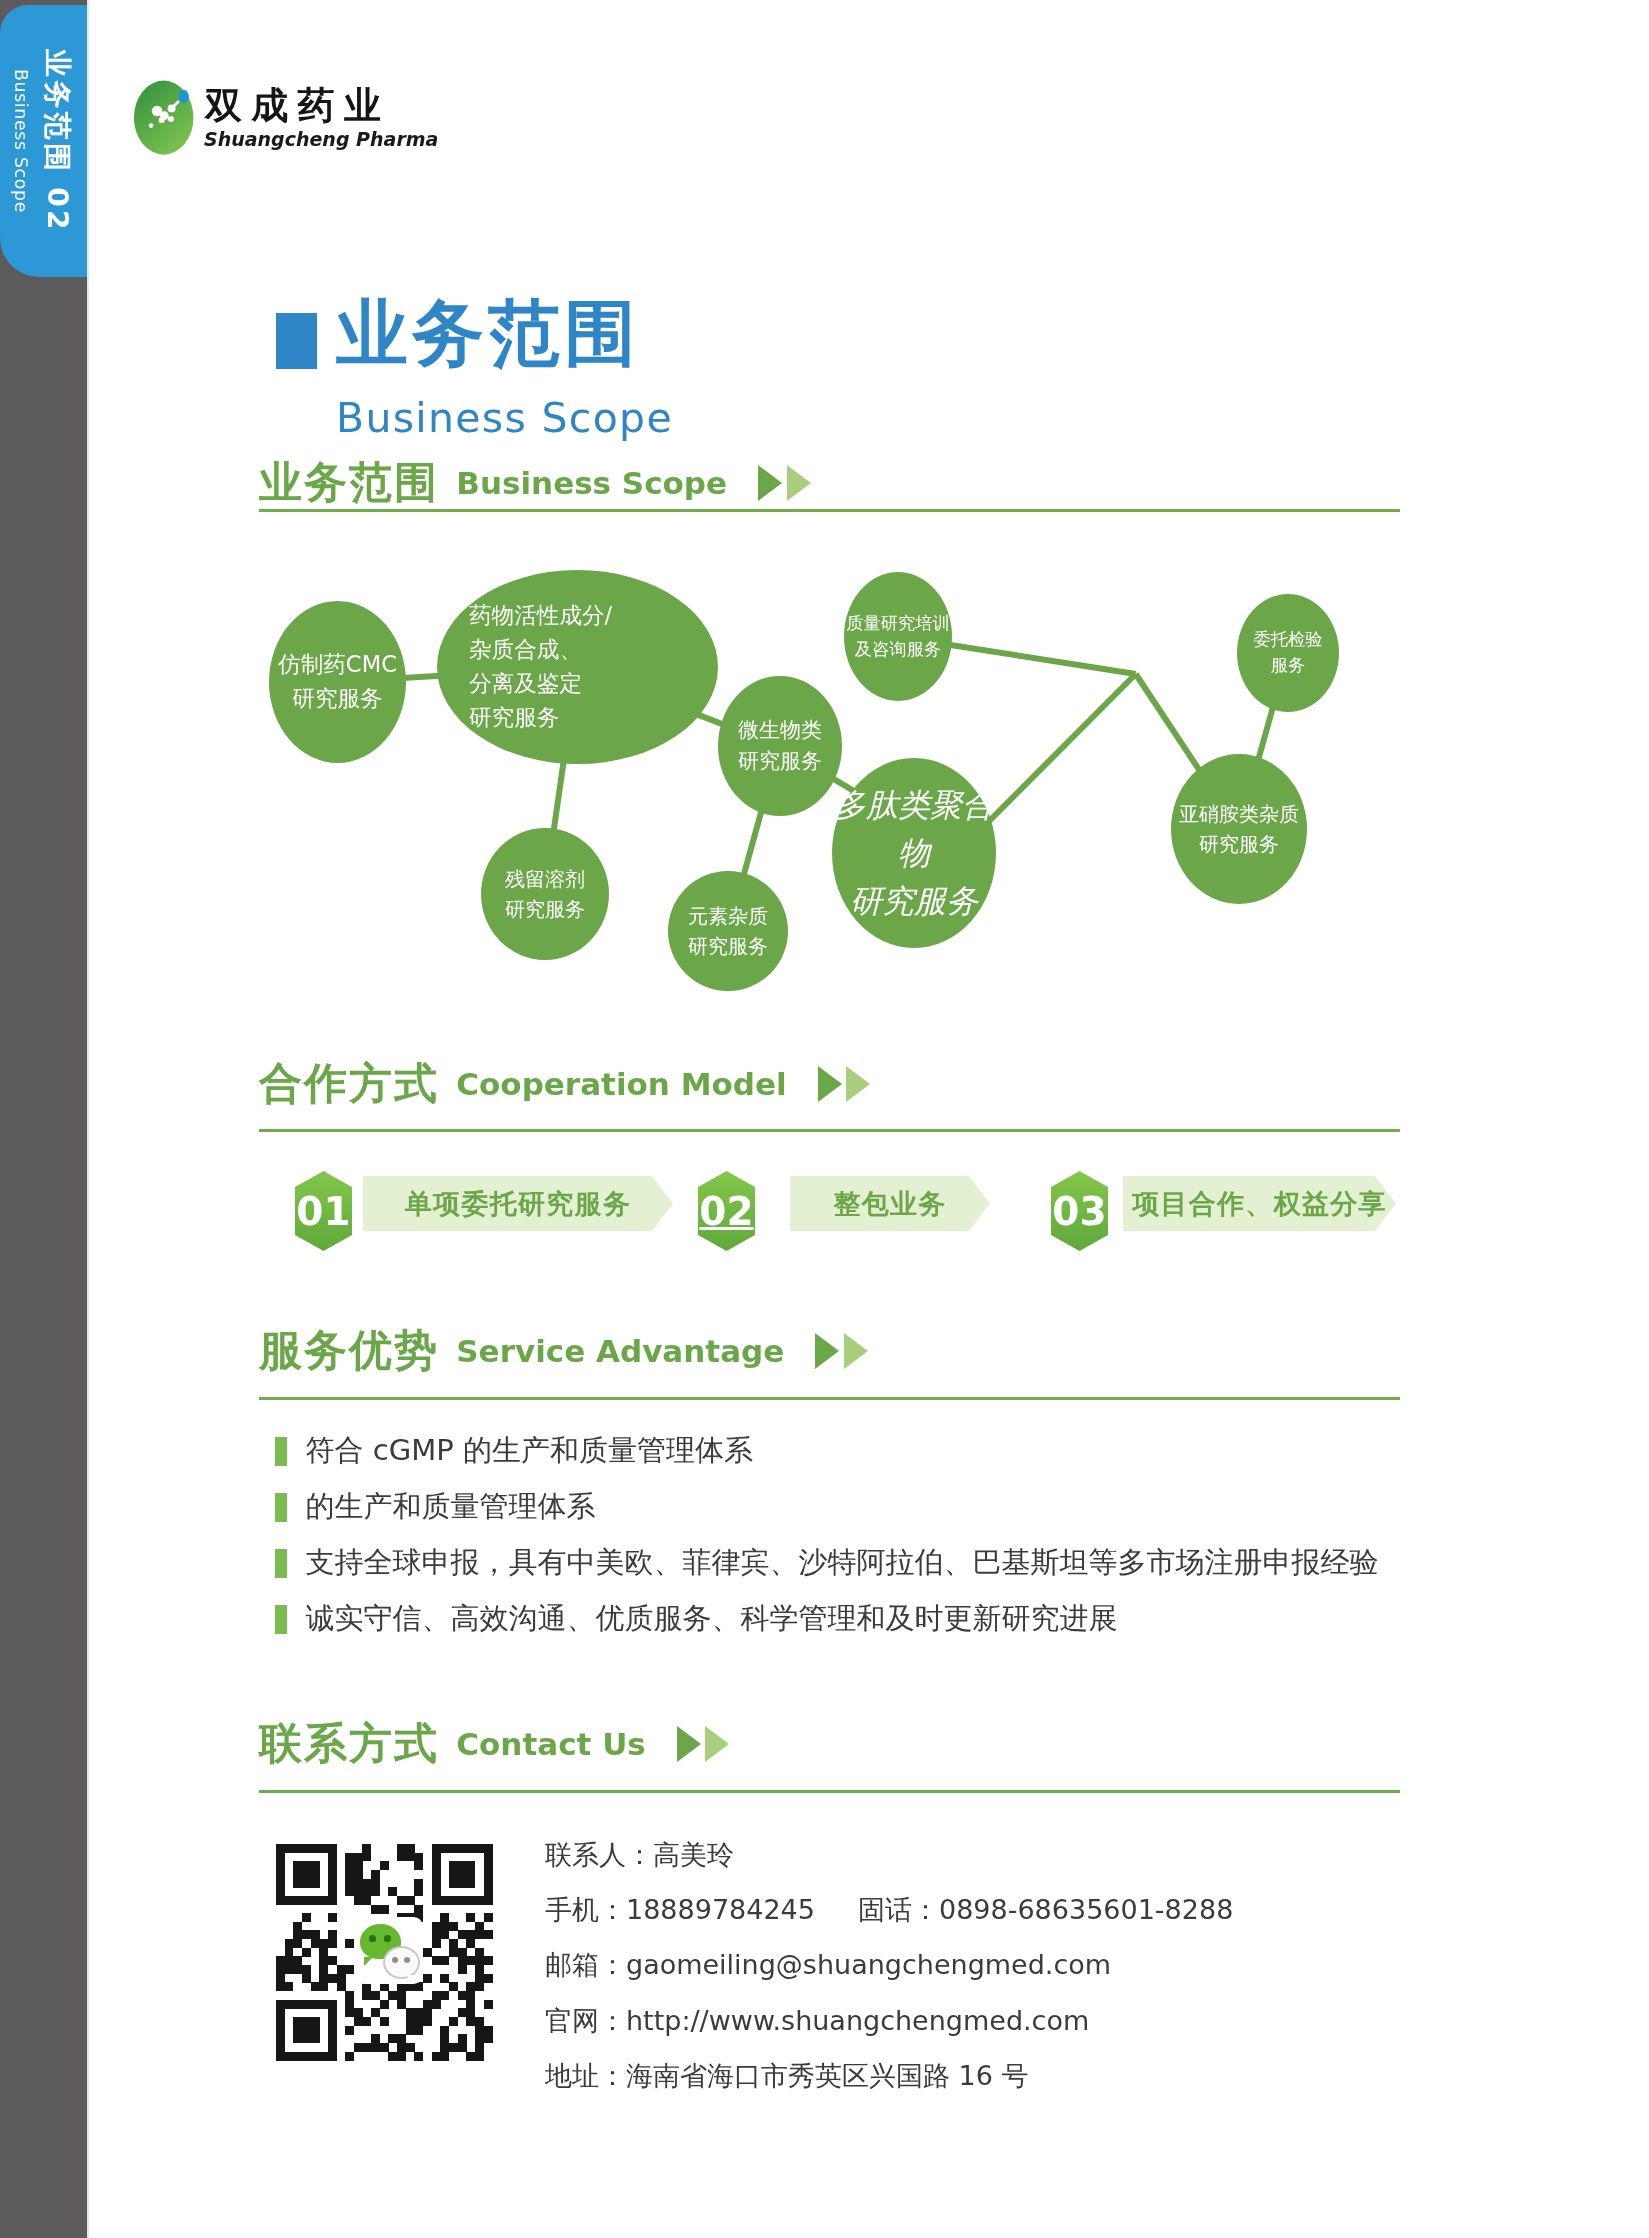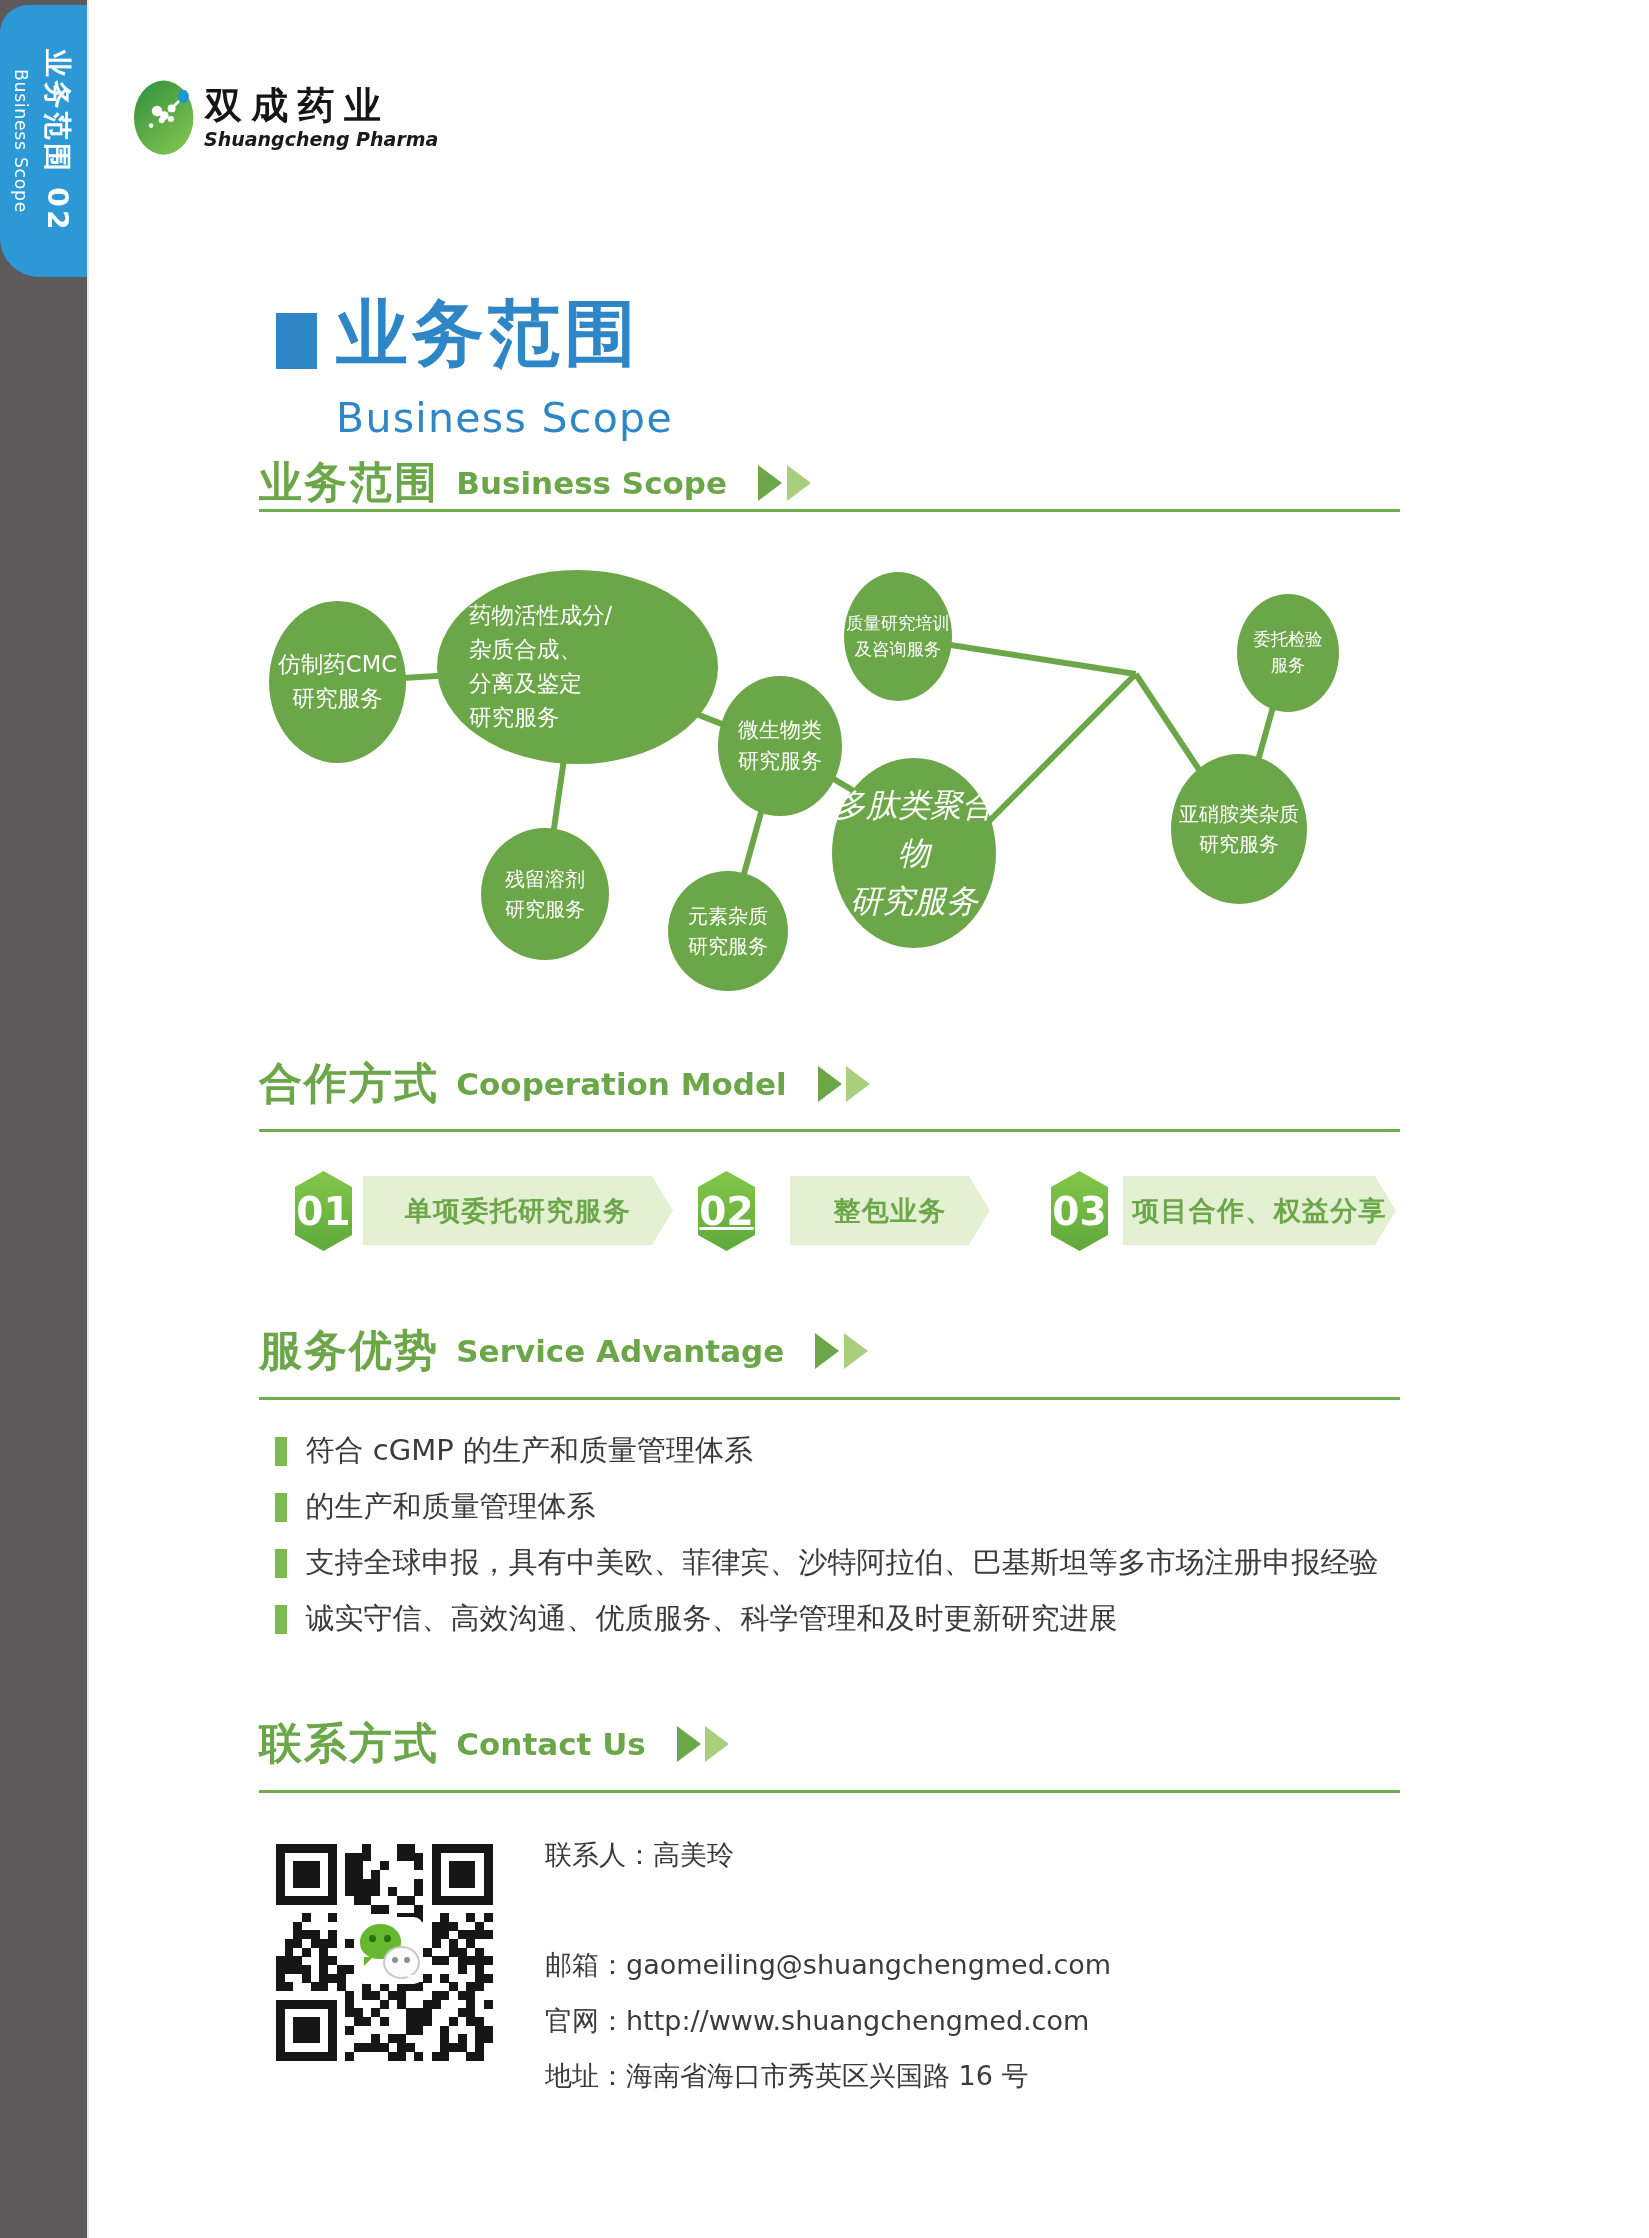--- a/index.html
+++ b/index.html
@@ -45,21 +45,21 @@
   
   .bubble{position:absolute;border-radius:50%;background:var(--green);color:#fff;
     display:flex;flex-direction:column;justify-content:center;align-items:center;text-align:center;box-sizing:border-box;z-index:2;}
   .bubble.left{align-items:flex-start;text-align:left;}
   .bubble span{display:block;line-height:1.5;}
   .connector-layer{position:absolute;left:0;top:0;z-index:1;}
   
   .hex{position:absolute;top:1171px;width:57px;height:80px;background:linear-gradient(180deg,var(--hex-a),var(--hex-b));
     clip-path:polygon(50% 0,100% 20%,100% 80%,50% 100%,0 80%,0 20%);
     color:#fff;font-size:39px;font-weight:bold;display:flex;align-items:center;justify-content:center;z-index:2;}
-  .banner{position:absolute;top:1176px;height:69px;background:var(--banner);
+  .banner{position:absolute;top:1176px;height:55px;background:var(--banner);
     clip-path:polygon(0 0,calc(100% - 21px) 0,100% 50%,calc(100% - 21px) 100%,0 100%);
     display:flex;align-items:center;justify-content:center;font-size:27px;font-weight:bold;color:var(--green);letter-spacing:1.3px;}
   
   .adv-row{position:absolute;left:275px;display:flex;align-items:center;font-size:29px;color:var(--text-dark);}
   .adv-marker{width:12px;height:29px;background:#7CBB4F;margin-right:18.6px;flex:none;}
   
   .contact-row{position:absolute;left:545px;font-size:27px;color:var(--text-dark);display:flex;}
   .contact-row .seg{margin-right:43px;white-space:nowrap;}
   .qr{position:absolute;left:276px;top:1844px;width:216px;height:216px;background:#fff;}
   .qr .cell{position:absolute;background:#161616;}
@@ -523,20 +523,24 @@
       <span class="adv-marker"></span>
       <span>支持全球申报，具有中美欧、菲律宾、沙特阿拉伯、巴基斯坦等多市场注册申报经验</span>
     </div>
     <div class="adv-row" style="top: 1599px;">
       <span class="adv-marker"></span>
       <span>诚实守信、高效沟通、优质服务、科学管理和及时更新研究进展</span>
     </div>
     <div class="contact-row" style="top: 1837px; align-items: center;">
       <span class="seg"><span>联系人：</span><span>高美玲</span></span>
     </div>
+    <div class="contact-row" style="top: 1892px;">
+      <span class="seg"><span>手机：</span><span>18889784245</span></span>
+      <span class="seg"><span>固话：</span><span>0898-68635601-8288</span></span>
+    </div>
     <div class="contact-row" style="top: 2003px;">
       <span class="seg"><span>官网：</span><span>http://www.shuangchengmed.com</span></span>
     </div>
     <div class="contact-row" style="top: 1947px;">
       <span class="seg"><span>邮箱：</span><span>gaomeiling@shuangchengmed.com</span></span>
     </div>
     <div class="contact-row" style="top: 2058px;">
       <span class="seg"><span>地址：</span><span>海南省海口市秀英区兴国路 16 号</span></span>
     </div>
   </div>

